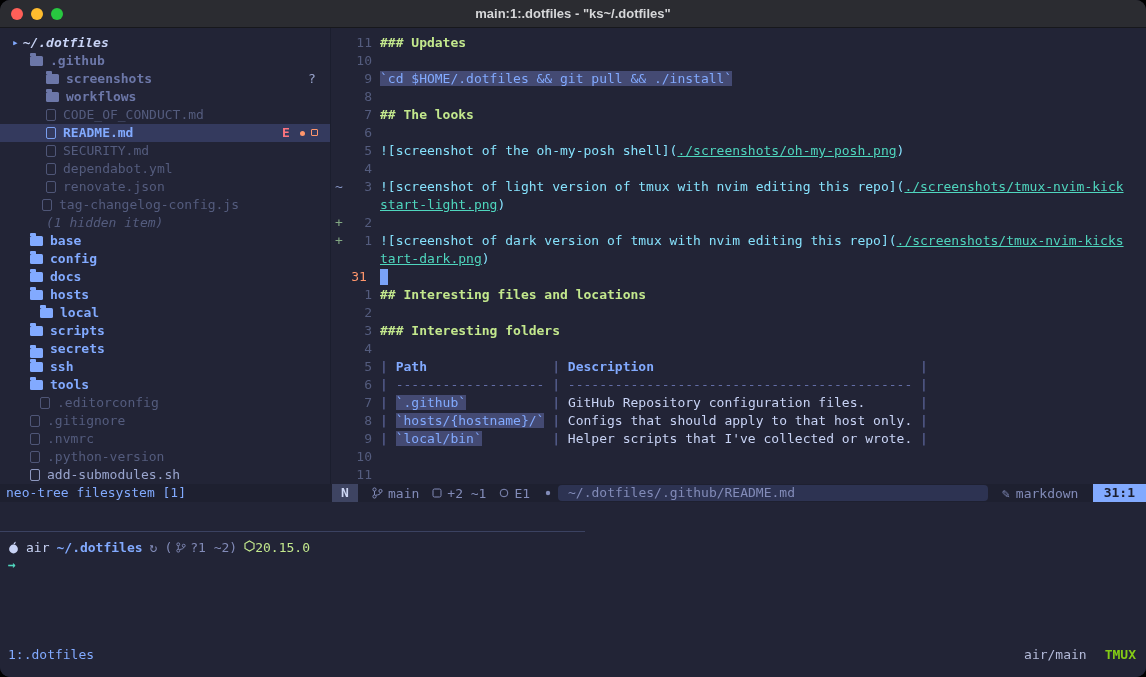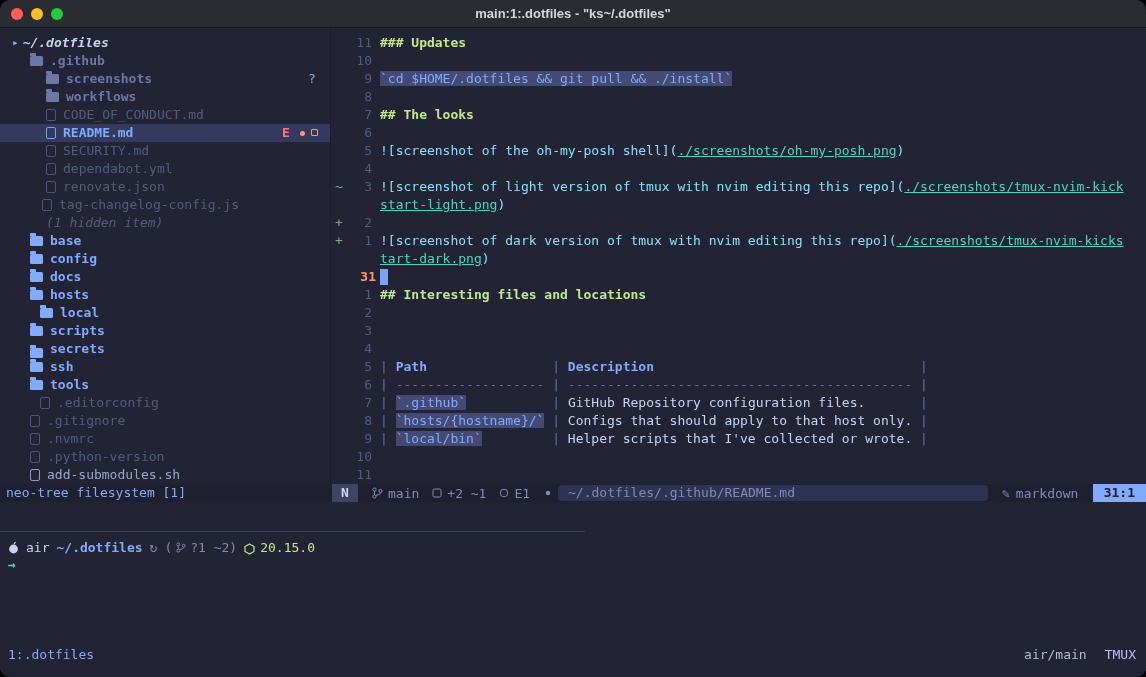--- a/index.html
+++ b/index.html
@@ -31,21 +31,21 @@
   .i-chevron{color:#82aaff;font-size:11px;margin-right:4px}
   .badge-q{position:absolute;left:308px;color:#9aa5ce;font-weight:normal}
   .flag-e{position:absolute;left:282px;color:#ff757f;font-weight:bold}
   .flag-dot{position:absolute;left:300px;top:7px;width:5px;height:5px;border-radius:50%;background:#ff966c}
   .flag-sq{position:absolute;left:311px;top:5px;width:7px;height:7px;border:1.5px solid #ff966c;border-radius:1px}
   
   .erow{position:absolute;left:332px;right:0;height:18px;line-height:18px}
   .sign{position:absolute;left:1px;width:12px;text-align:center}
   .sg-t{color:#8594c4}.sg-p{color:#82a883}
   .num{position:absolute;left:6px;width:34px;text-align:right;color:#545c7e}
-  .num.cur{left:10px;text-align:right;color:#ff966c;font-weight:bold}
+  .num.cur{left:10px;text-align:center;color:#ff966c;font-weight:normal}
   .txt{position:absolute;left:48px;top:0;white-space:pre}
   .cursor{position:absolute;left:48px;top:1px;width:8px;height:16px;background:#7aa2f7}
   .s-hd{color:#c3e88d;font-weight:bold}
   .s-code{background:#444a73;color:#82aaff}
   .s-img{color:#86e1fc}
   .s-url{color:#4fd6be;text-decoration:underline}
   .s-pipe{color:#636da6}
   .s-dash{color:#636da6}
   .s-th{color:#82aaff;font-weight:bold}
   .s-plain{color:#c8d3f5}
@@ -59,28 +59,28 @@
   .ft{position:absolute;left:1002px;top:0;height:18px;display:flex;gap:6px;align-items:center;color:#828bb8}
   .pos{position:absolute;right:0;top:0;height:18px;line-height:18px;padding:0 11px;background:#82aaff;color:#1b1e2e;font-weight:bold}
   
   .hr{position:absolute;top:503px;left:0;width:585px;height:1px;background:#3b4261}
   .prompt{position:absolute;top:510px;left:8px;height:18px;display:flex;align-items:center;gap:7px;white-space:pre}
   .p-host{color:#c8d3f5}
   .p-cwd{color:#82aaff;font-weight:bold}
   .p-apple{color:#c8d3f5;display:inline-flex}
   .p-sync{color:#828bb8}
   .p-git{color:#828bb8;display:inline-flex;align-items:center;gap:4px}
-  .p-node{color:#c3e88d;display:inline-flex;align-items:flex-end;gap:5px}
+  .p-node{color:#c3e88d;display:inline-flex;align-items:flex-start;}
   .arrow{position:absolute;top:528px;left:8px;height:18px;line-height:18px;color:#4fd6be;font-weight:bold}
   
   .tmuxbar{position:absolute;left:0;right:0;top:618px;height:18px;line-height:18px}
   .tm-session{position:absolute;left:8px;color:#82aaff}
   .tm-right{position:absolute;right:10px;display:flex;gap:18px}
   .tm-host{color:#b4bbda}
-  .tm-label{color:#c4b5fd;font-weight:normal}
+  .tm-label{color:#84cc16;font-weight:bold}
 </style>
 </head>
 <body>
 
 <div class="window">
   <div class="titlebar">
     <div class="lights">
       <span class="light l-close"></span>
       <span class="light l-min"></span>
       <span class="light l-zoom"></span>
@@ -180,20 +180,21 @@
         <div class="erow" style="top: 258px;">
           <span class="num">1</span>
           <span class="txt"><span class="s-hd">## Interesting files and locations</span></span>
         </div>
         <div class="erow" style="top: 276px;">
           <span class="num">2</span>
           <span class="txt"></span>
         </div>
         <div class="erow" style="top: 294px;">
           <span class="num">3</span>
+          <span class="txt"><span class="s-hd">### Interesting folders</span></span>
         </div>
         <div class="erow" style="top: 312px;">
           <span class="num">4</span>
           <span class="txt"></span>
         </div>
         <div class="erow" style="top: 330px;">
           <span class="num">5</span>
           <span class="txt"><span class="s-pipe">| </span><span class="s-th">Path</span><span class="s-plain">               </span><span class="s-pipe"> | </span><span class="s-th">Description</span><span class="s-plain">                                 </span><span class="s-pipe"> |</span></span>
         </div>
         <div class="erow" style="top: 348px;">

